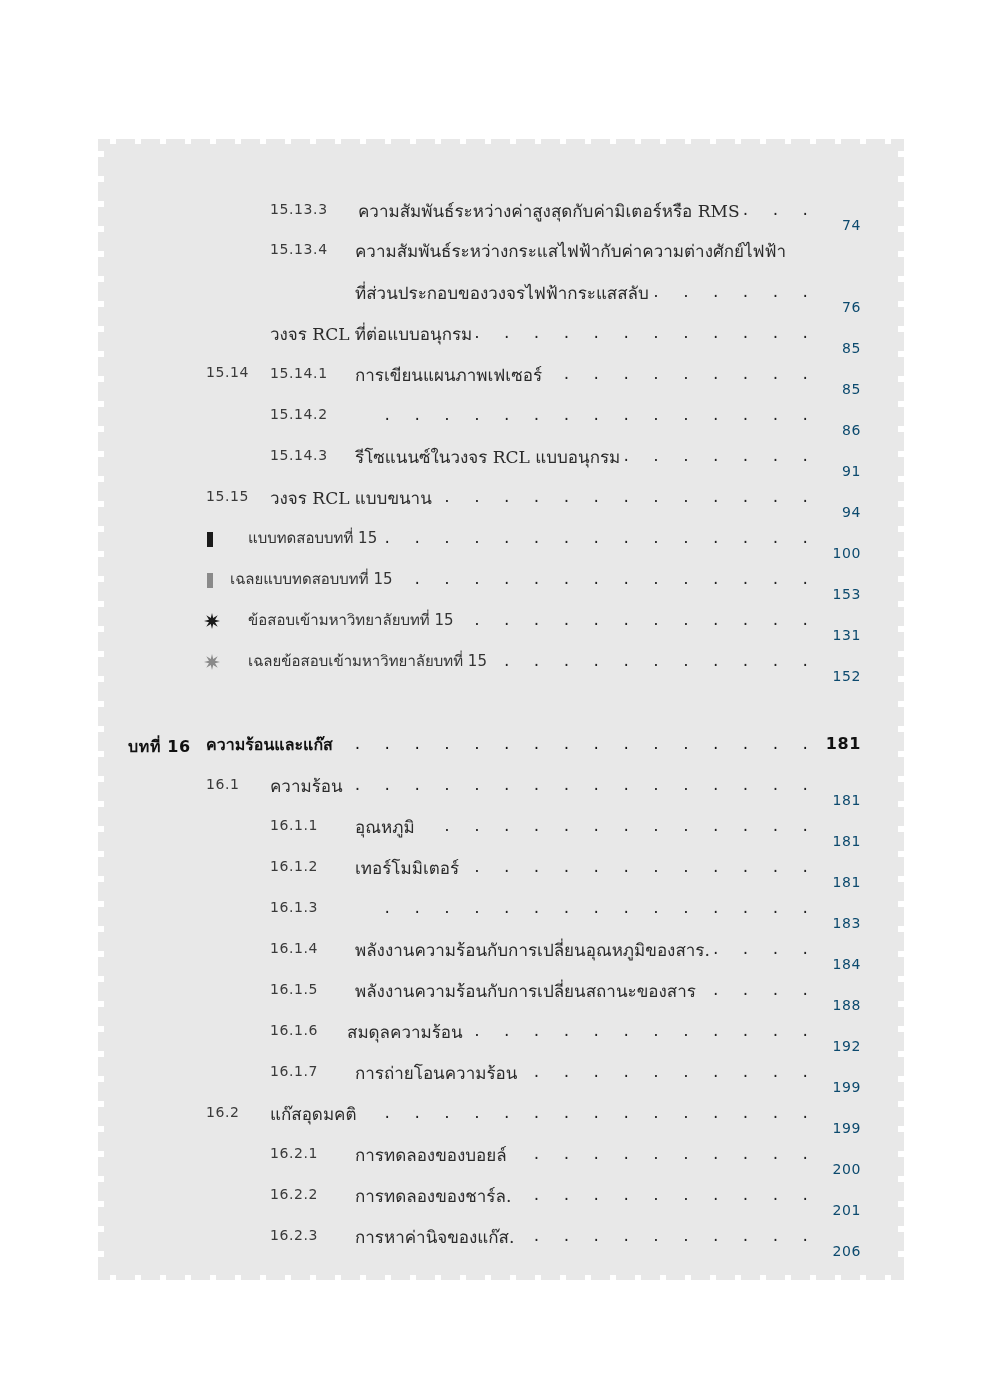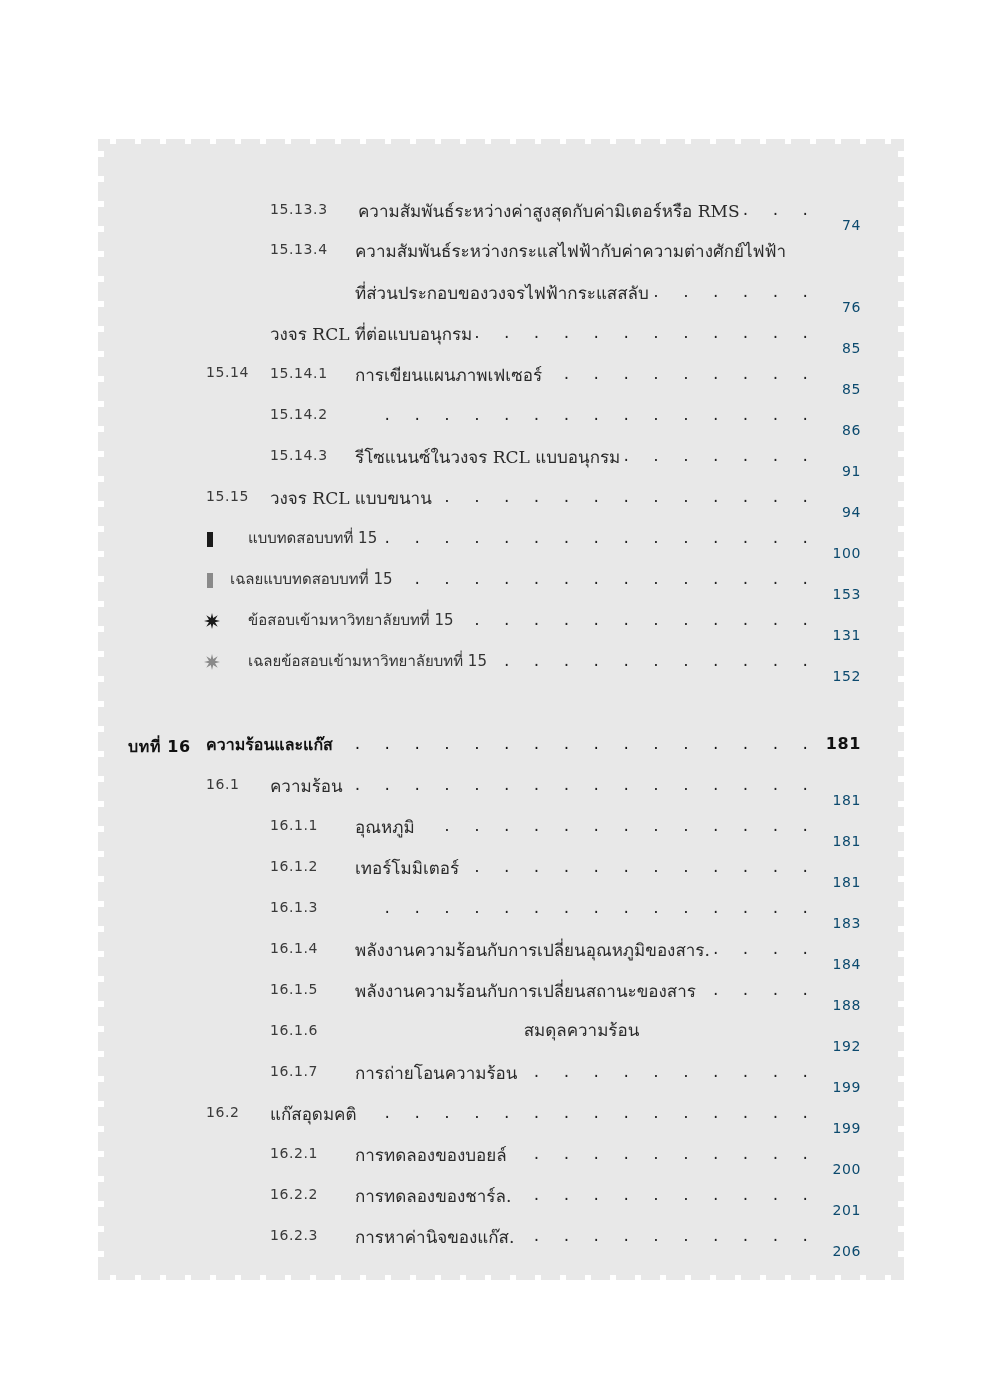--- a/index.html
+++ b/index.html
@@ -225,21 +225,21 @@
     <span class="num" style="left:172px;">16.1.5</span>
     <div class="title-wrap" style="left:257px;align-items:center;">
       <span class="title">พลังงานความร้อนกับการเปลี่ยนสถานะของสาร</span>
       <span class="leader">. . . . . . . . . . . . . . . . . . . . . . . . . . . . . . . . . . . . . . . . . . . . . . . . . . . . . . . . . . .</span>
     </div>
     <span class="page">188</span>
   </div>
 
   <div class="row" style="top:877px;">
     <span class="num" style="left:172px;">16.1.6</span>
-    <div class="title-wrap" style="left:249px;flex-direction:column;">
+    <div class="title-wrap" style="left:249px;">
       <span class="title">สมดุลความร้อน</span>
       <span class="leader">. . . . . . . . . . . . . . . . . . . . . . . . . . . . . . . . . . . . . . . . . . . . . . . . . . . . . . . . . . .</span>
     </div>
     <span class="page">192</span>
   </div>
 
   <div class="row" style="top:918px;">
     <span class="num" style="left:172px;">16.1.7</span>
     <div class="title-wrap" style="left:257px;">
       <span class="title">การถ่ายโอนความร้อน</span>

